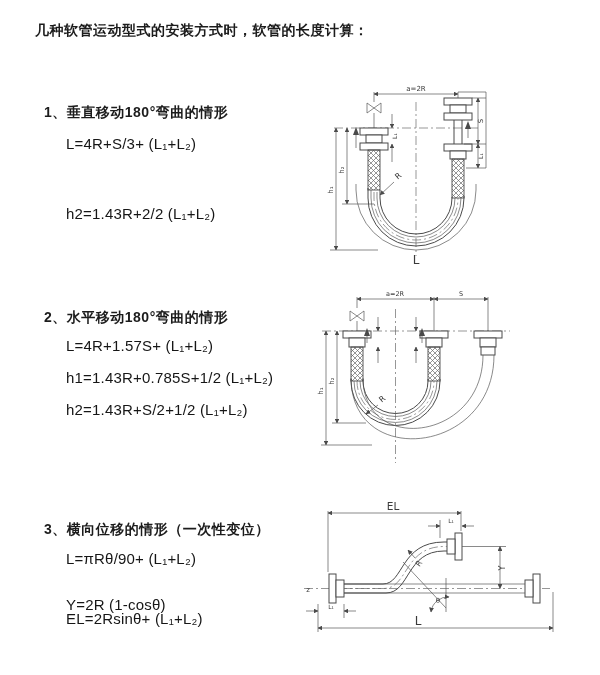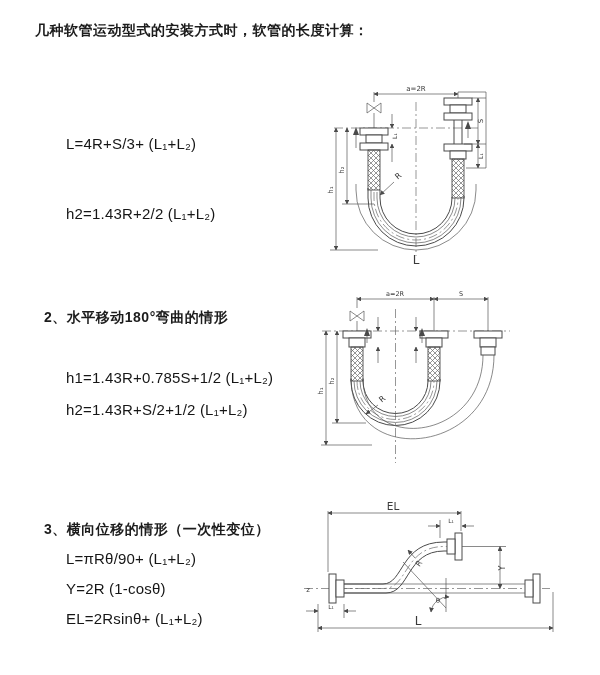--- a/index.html
+++ b/index.html
@@ -31,30 +31,32 @@
   .cl{stroke:#6a6a6a;stroke-width:0.7;fill:none;stroke-dasharray:9 3 2 3;}
   .fit{stroke:#4a4a4a;stroke-width:1;fill:#ffffff;}
 </style>
 </head>
 <body>
 
 <div class="page">
 
   <div class="title">几种软管运动型式的安装方式时，软管的长度计算：</div>
 
+  <div class="heading" style="top:104px">1、垂直移动180°弯曲的情形</div>
   <div class="formula" style="top:135px">L=4R+S/3+ (L₁+L₂)</div>
   <div class="formula" style="top:205px">h2=1.43R+2/2 (L₁+L₂)</div>
 
   <div class="heading" style="top:309px">2、水平移动180°弯曲的情形</div>
+  <div class="formula" style="top:337px">L=4R+1.57S+ (L₁+L₂)</div>
   <div class="formula" style="top:369px">h1=1.43R+0.785S+1/2 (L₁+L₂)</div>
   <div class="formula" style="top:401px">h2=1.43R+S/2+1/2 (L₁+L₂)</div>
 
   <div class="heading" style="top:521px">3、横向位移的情形（一次性变位）</div>
   <div class="formula" style="top:550px">L=πRθ/90+ (L₁+L₂)</div>
-  <div class="formula" style="top:580px">Y=2R (1-cosθ)</div>
+  <div class="formula" style="top:596px">Y=2R (1-cosθ)</div>
   <div class="formula" style="top:610px">EL=2Rsinθ+ (L₁+L₂)</div>
 
   <svg class="diagram" style="left:316px;top:78px" width="280" height="192" viewBox="0 0 280 192">
     <defs>
       <marker id="a1" viewBox="0 0 10 10" refX="9" refY="5" markerWidth="7" markerHeight="7" orient="auto-start-reverse">
         <path d="M0,0 L10,5 L0,10 z" fill="#4a4a4a"></path>
       </marker>
       <pattern id="br1" width="5" height="5" patternUnits="userSpaceOnUse">
         <path d="M0,0 L5,5 M5,0 L0,5" stroke="#6a6a6a" stroke-width="0.7"></path>
       </pattern>

